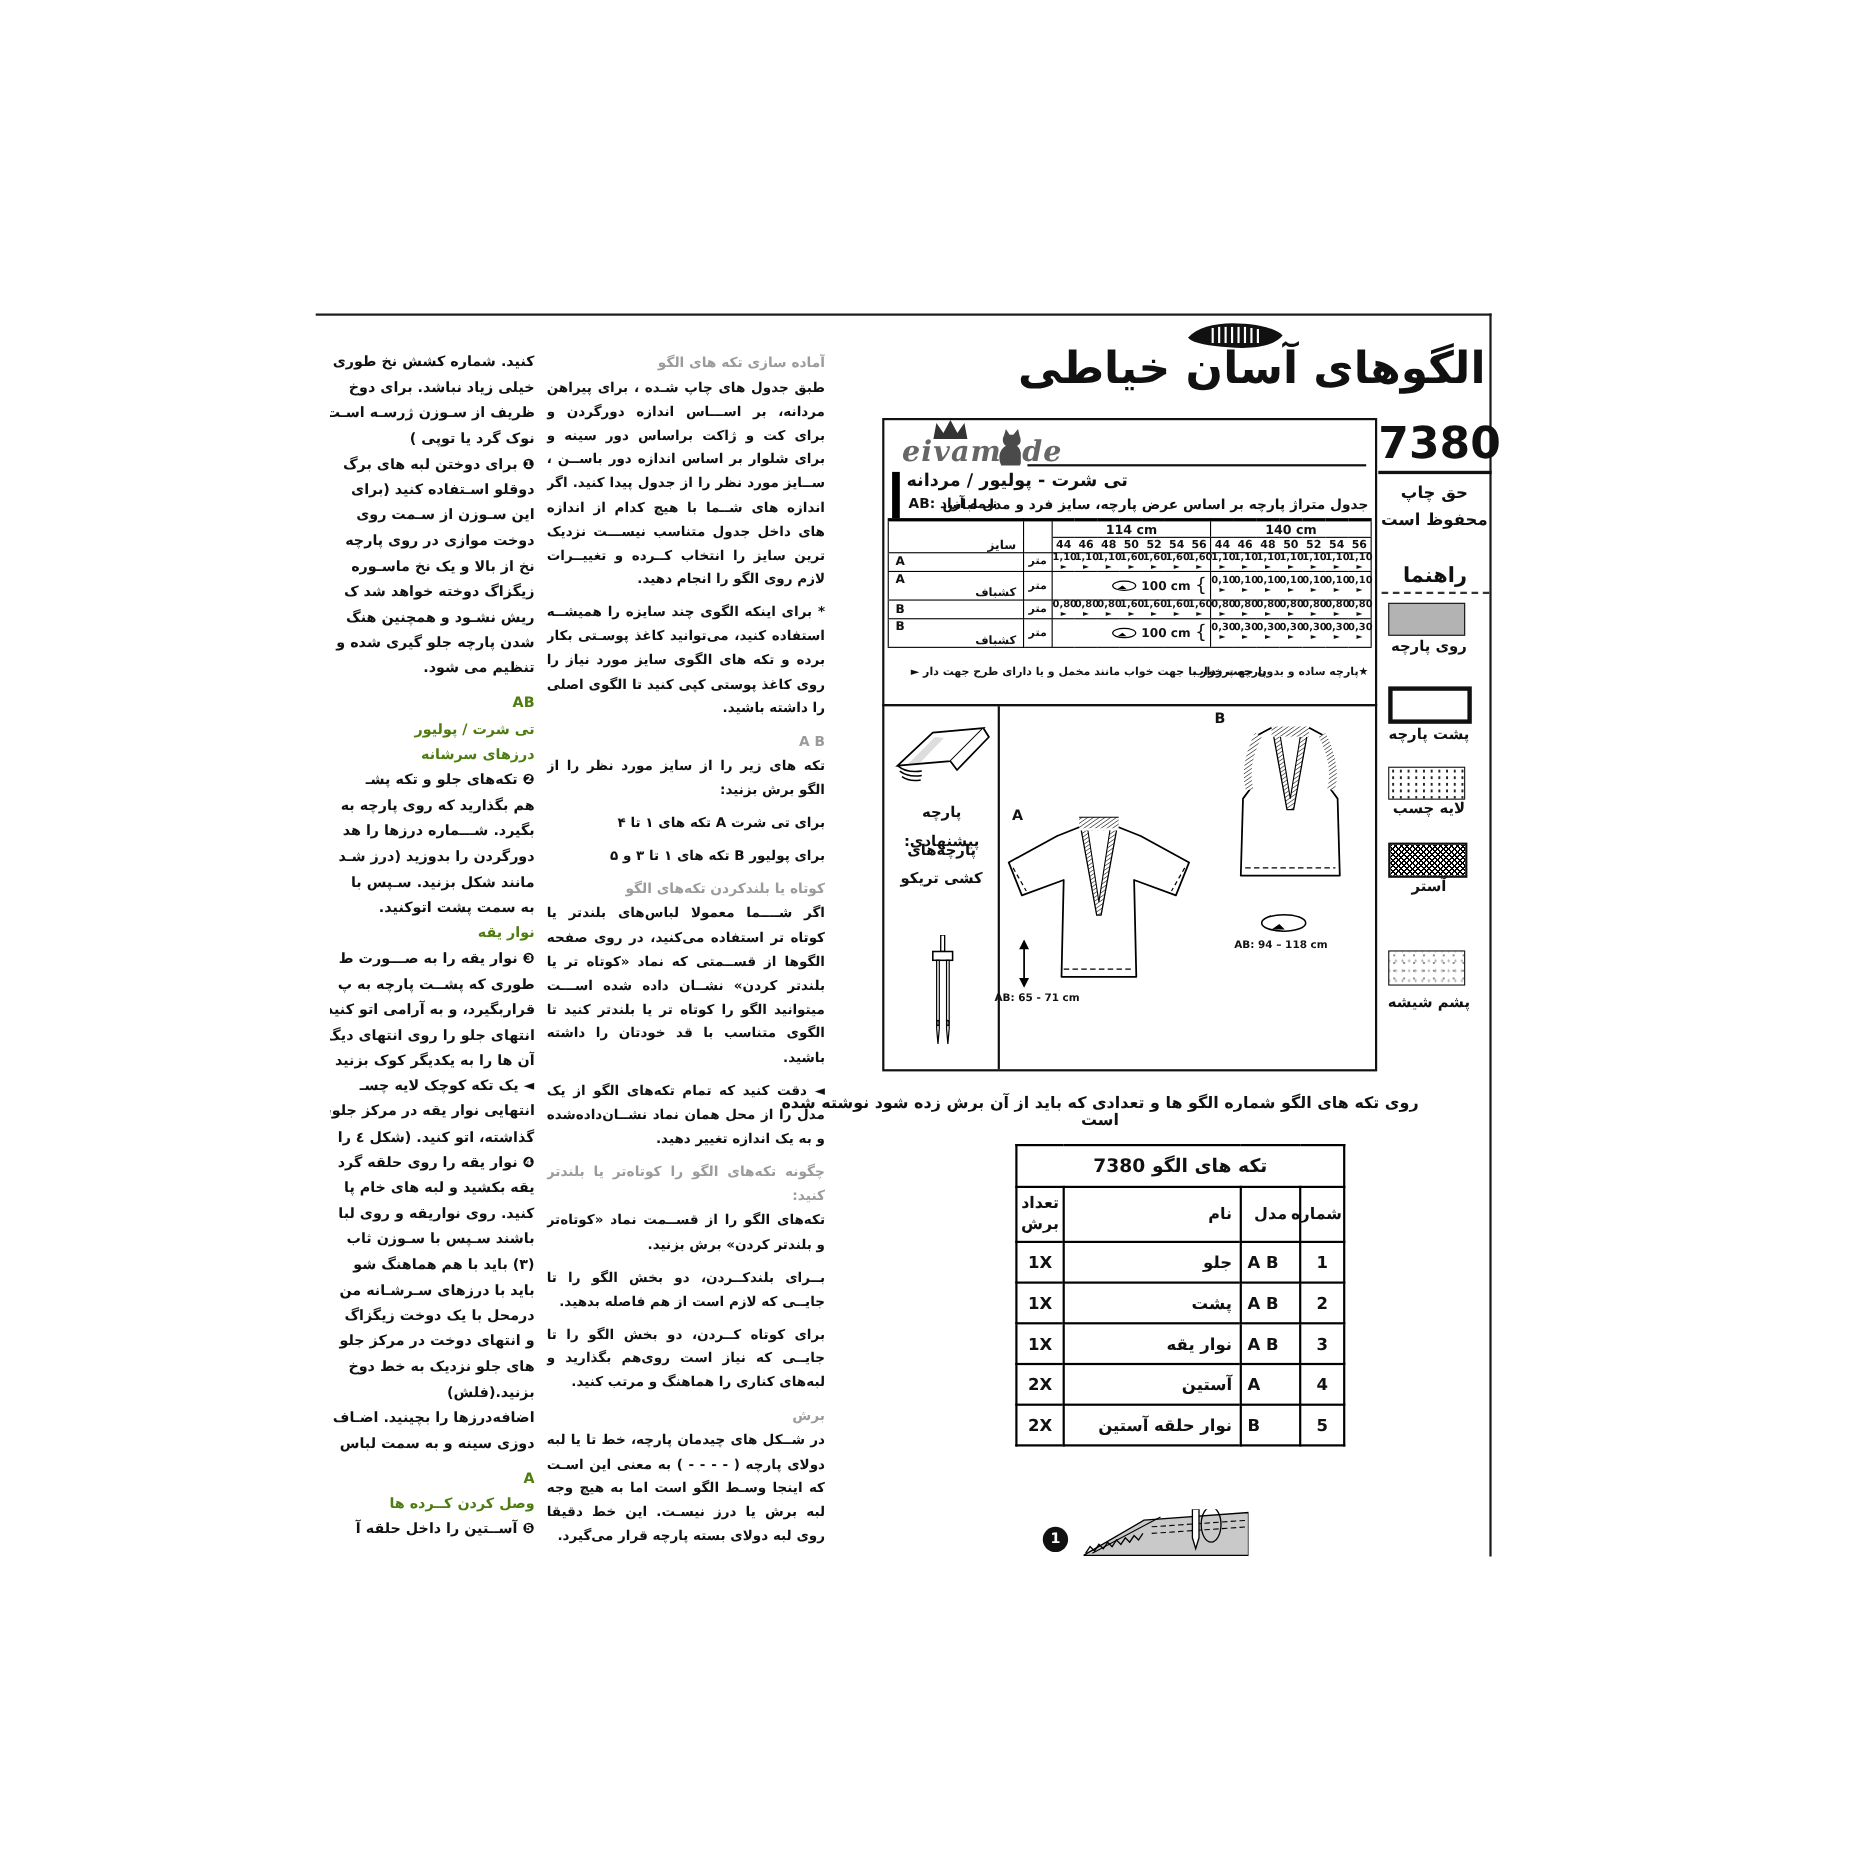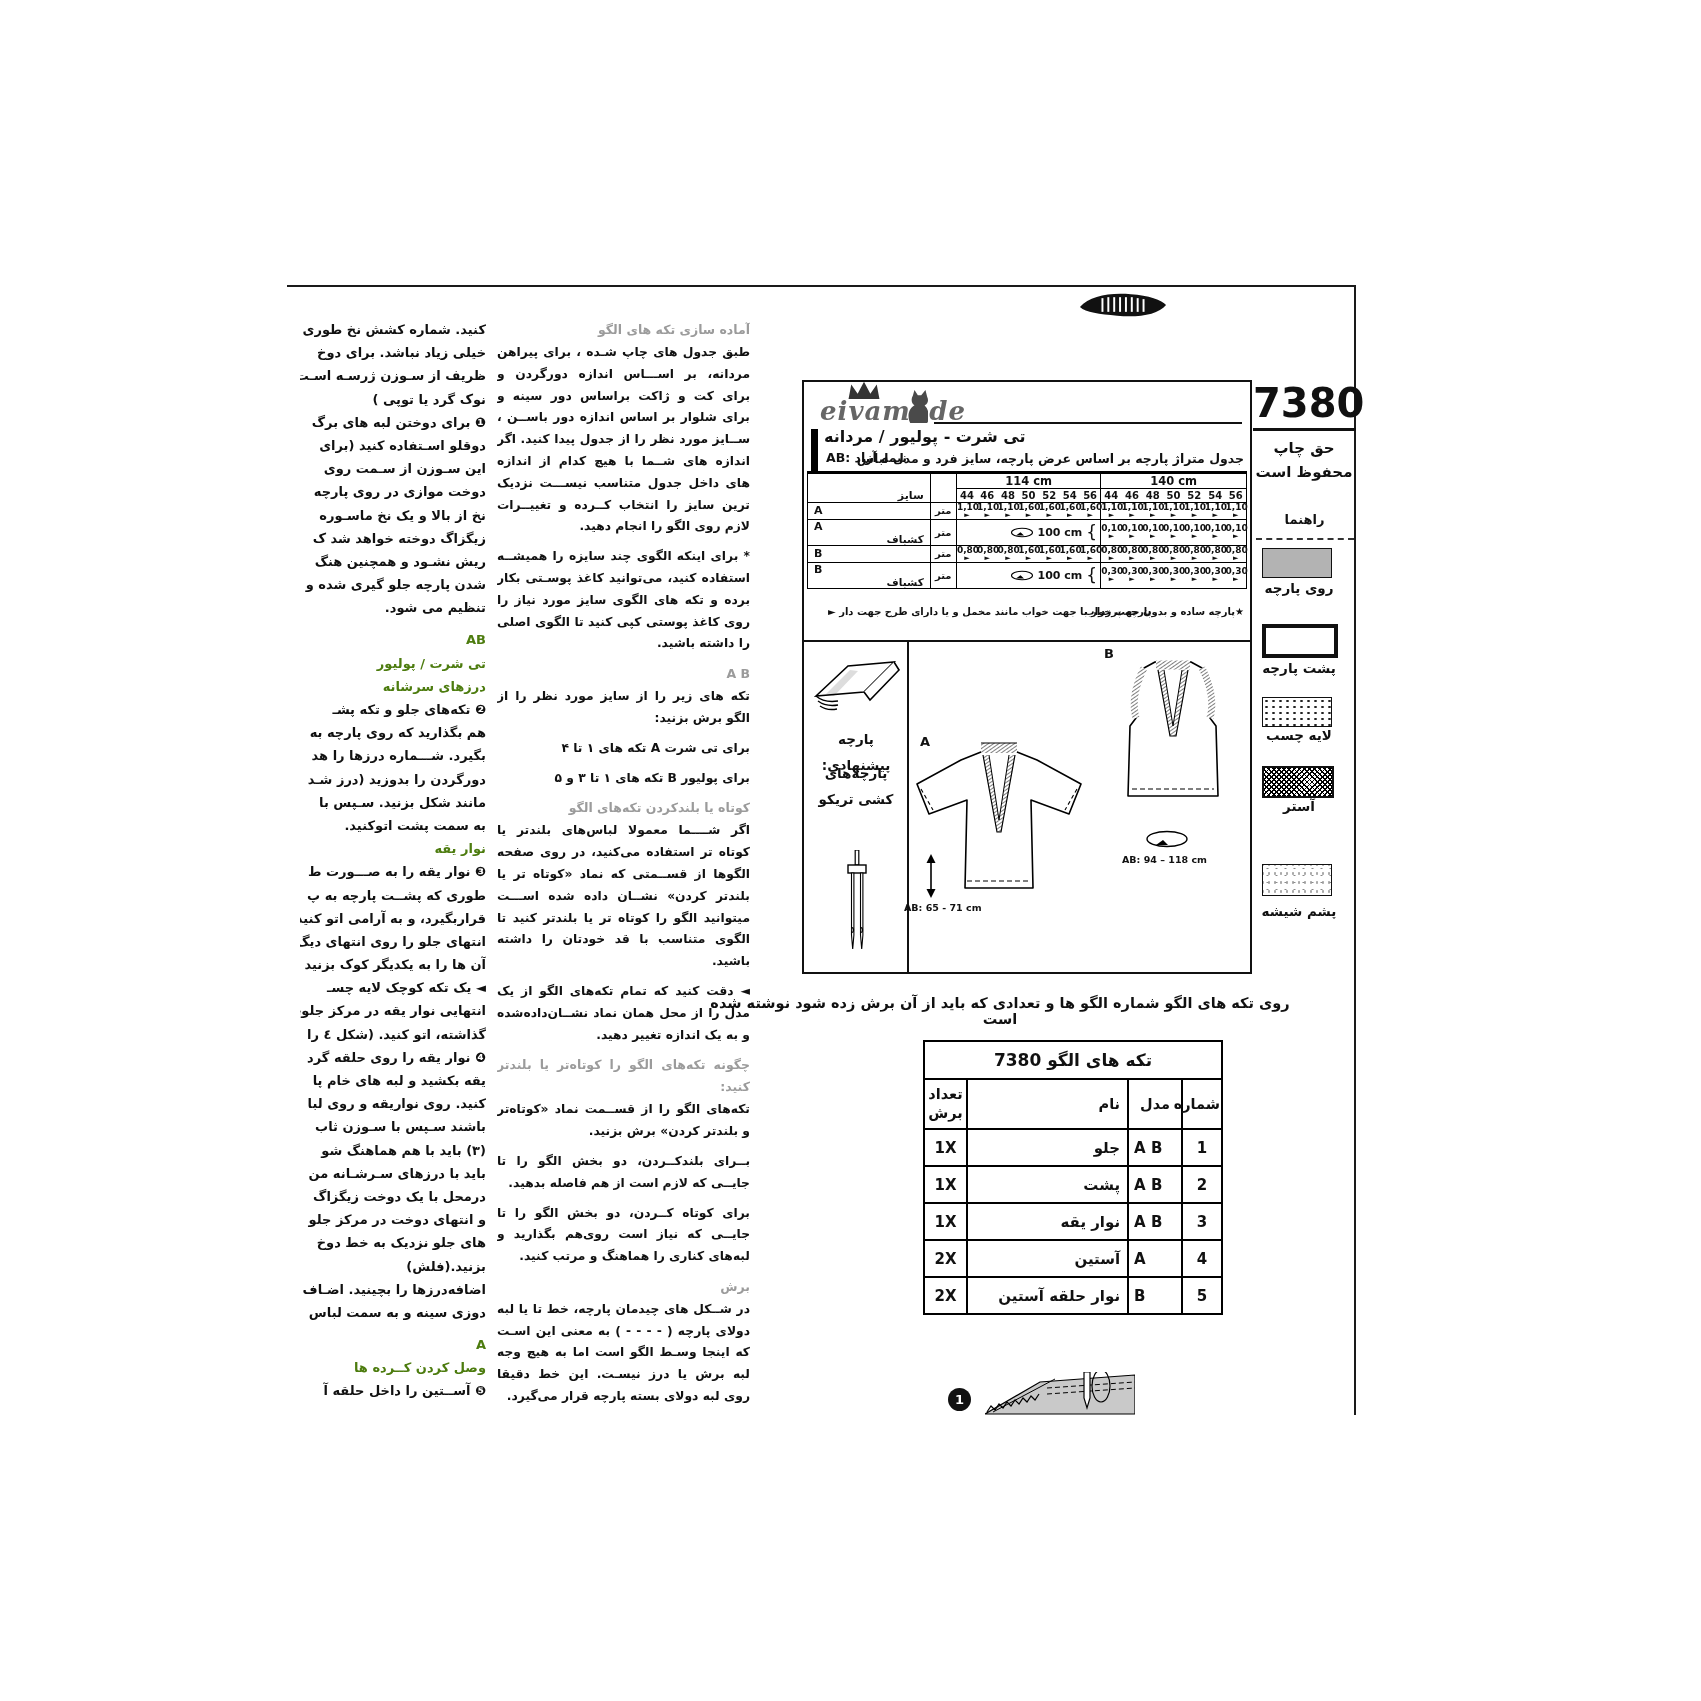--- a/index.html
+++ b/index.html
@@ -17,21 +17,21 @@
   #mid-col .h{color:#9b9b9b;font-weight:bold;font-size:12.5px;line-height:22px;margin:3px 0 1px;}
   #mid-col .p{font-weight:bold;font-size:12.3px;line-height:21.8px;margin:0 0 8px;}
   
   #page-title{left:918px;top:312px;width:440px;text-align:center;font-size:40px;font-weight:bold;
               direction:rtl;letter-spacing:-1px;}
   #pattern-number{left:1253px;top:380px;width:103px;text-align:center;font-size:40px;font-weight:bold;
                   border-bottom:3px solid #111;padding-bottom:2px;}
   #copyright{left:1251px;top:436px;width:106px;text-align:center;font-size:15px;font-weight:bold;
              line-height:24px;direction:rtl;}
   
-  #guide-title{left:1253px;top:512px;width:103px;text-align:center;font-size:13px;font-weight:bold;direction:rtl;}
+  #guide-title{left:1253px;top:512px;width:103px;text-align:center;font-size:19px;font-weight:bold;direction:rtl;}
   #guide-dash{left:1256px;top:538px;width:98px;border-top:2px dashed #333;}
   .swatch{position:absolute;left:1262px;width:68px;height:28px;border:1.5px solid #111;background:#fff;}
   .sw-label{position:absolute;left:1244px;width:110px;text-align:center;font-size:13.5px;font-weight:bold;direction:rtl;}
   .sw-solid-gray{background:#b3b3b3;}
   .sw-white{border-width:4px;height:26px;}
   .sw-dots{background-image:radial-gradient(#222 1.1px,transparent 1.3px);background-size:7px 6px;}
   .sw-mesh{border-width:2px;background:
       repeating-linear-gradient(45deg,#000 0,#000 1.3px,transparent 1.3px,transparent 3.6px),
       repeating-linear-gradient(135deg,#000 0,#000 1.3px,transparent 1.3px,transparent 3.6px);}
   .sw-wool{background-image:radial-gradient(#8a8a8a 0.9px,transparent 1.1px),
@@ -83,20 +83,21 @@
                text-align:center;font-size:13px;font-weight:bold;line-height:23px;}
 </style>
 </head>
 <body>
 
 <div id="canvas">
 
   <div class="abs rule" style="left:287px;top:285px;width:1069px;height:2px;"></div>
   <div class="abs rule" style="left:1354px;top:285px;width:2px;height:1130px;"></div>
 
+  <div class="abs" id="page-title">الگوهای آسان خیاطی</div>
   <div class="abs" style="left:1078px;top:292px;">
     <svg width="90" height="26" viewBox="0 0 92 26">
       <path d="M2,15 C12,4 32,0 54,2 C72,3 86,8 90,13 C82,23 62,26 40,24 C22,22 8,21 2,15 Z" fill="#111"></path>
       <g fill="#fff">
           <rect x="24" y="6" width="2" height="14"></rect>
           <rect x="30" y="5" width="2" height="15"></rect>
       <rect x="36" y="5" width="2" height="15"></rect>
           <rect x="42" y="5" width="2" height="15"></rect>
       <rect x="48" y="5" width="2" height="15"></rect>
           <rect x="54" y="5" width="2" height="15"></rect>

